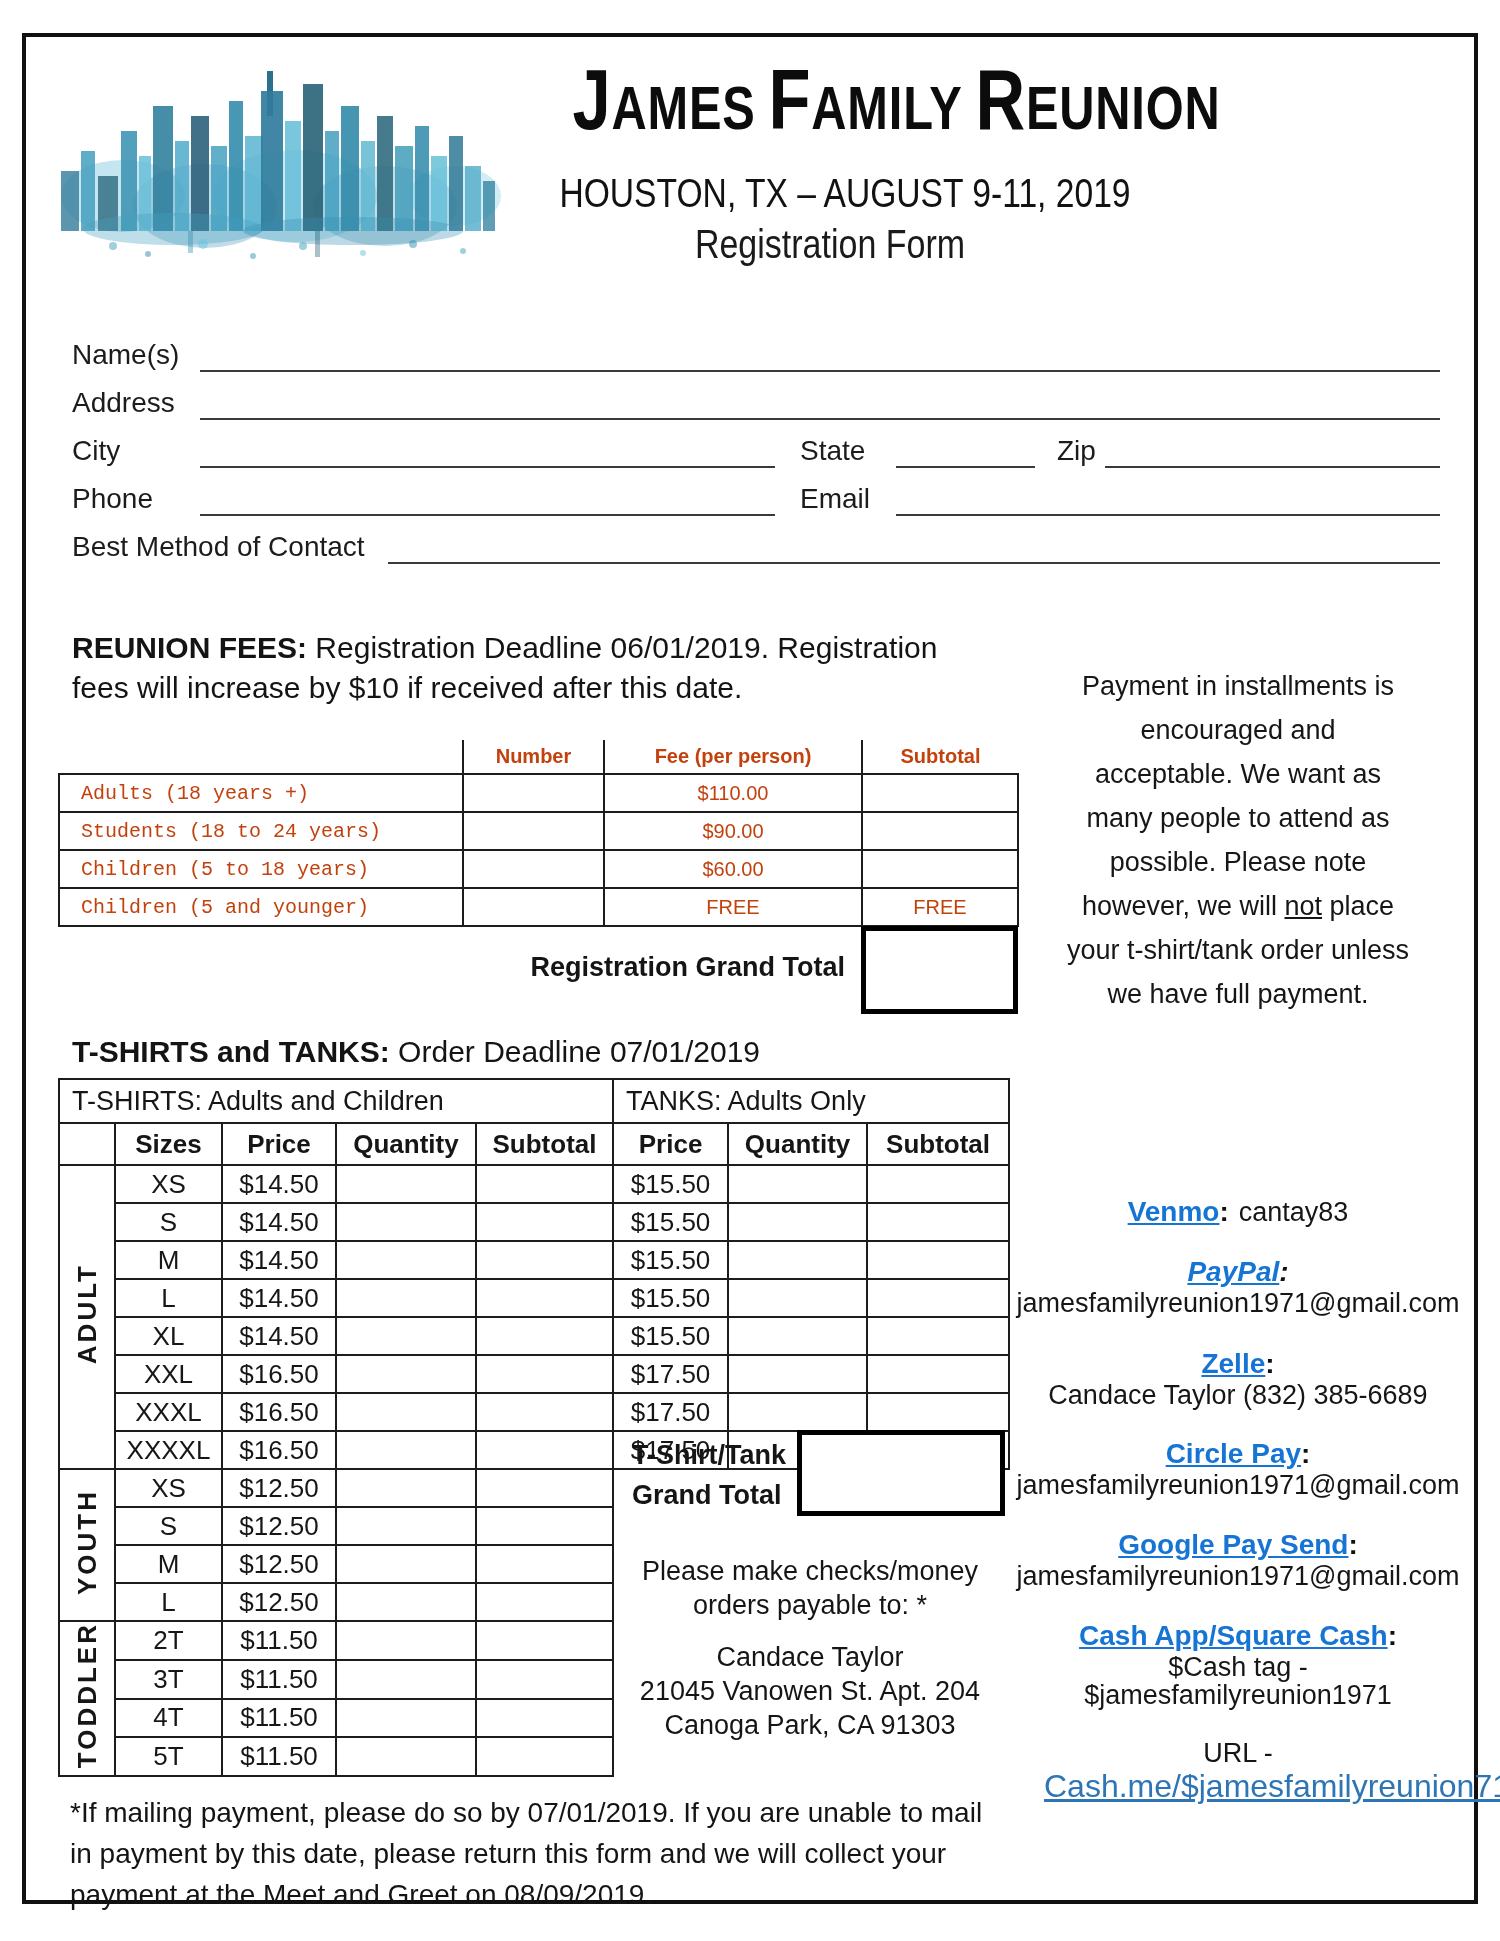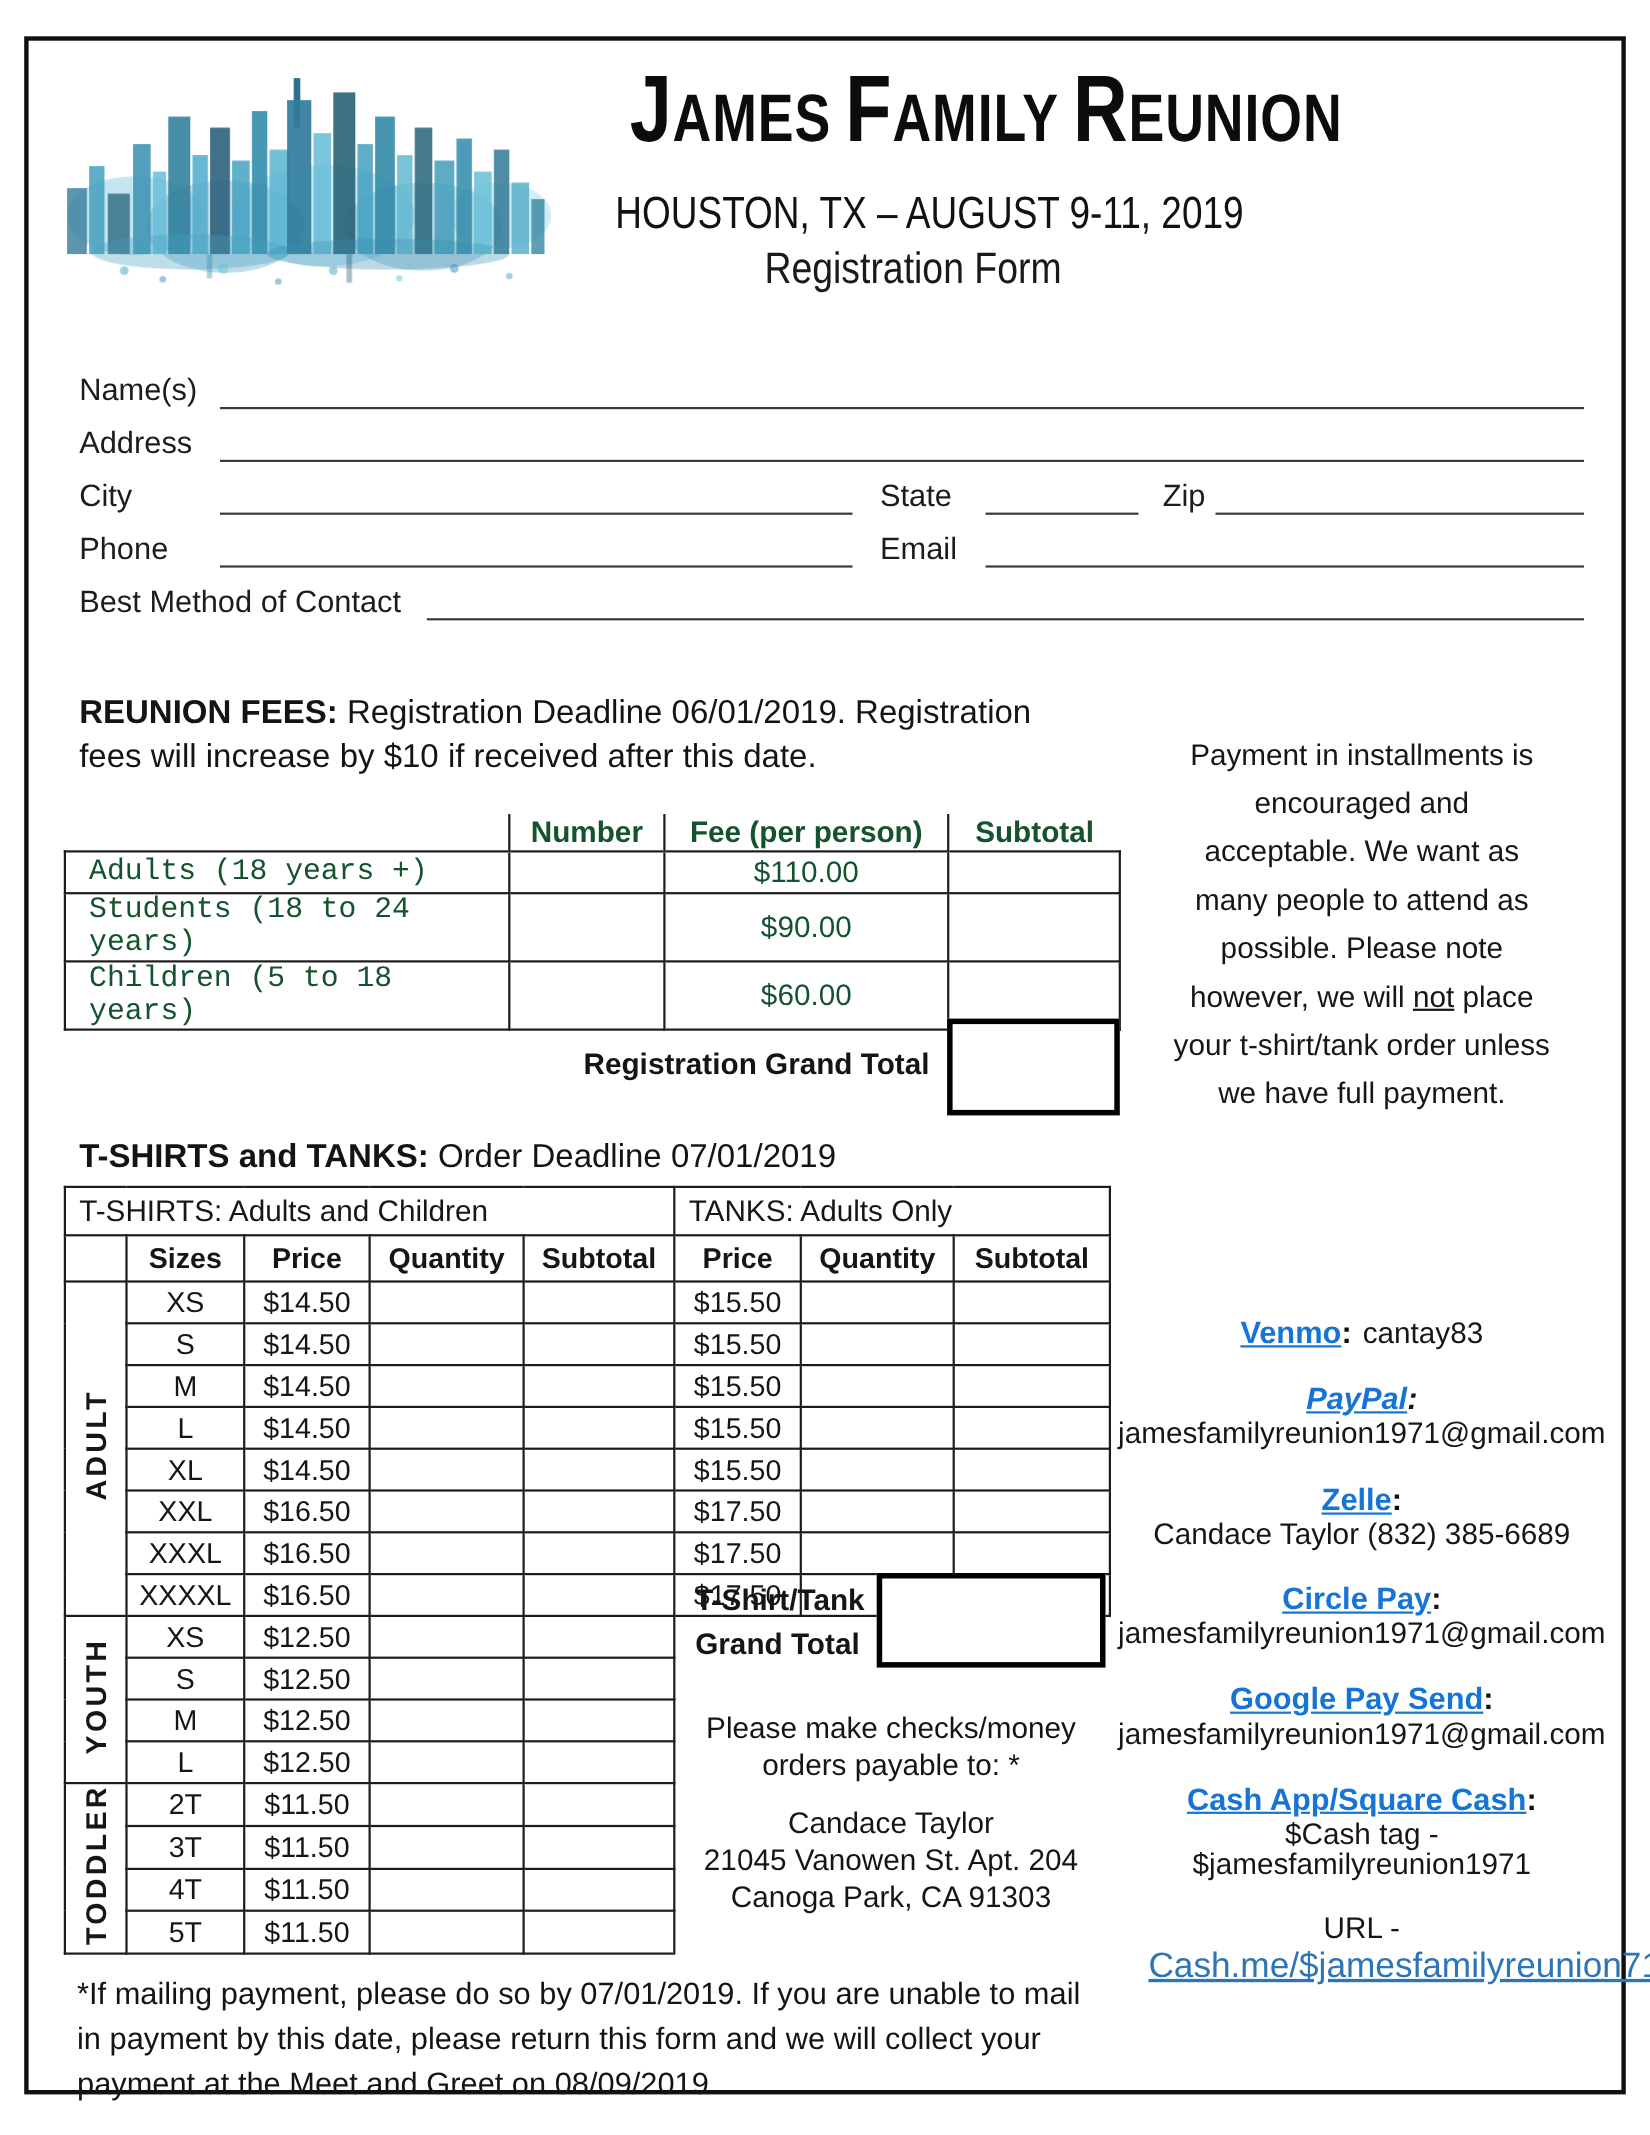--- a/index.html
+++ b/index.html
@@ -24,21 +24,21 @@
   
   .flabel{font-size:28px;color:#1c1c1c;white-space:nowrap;}
   .wline{border-bottom:2px solid #3a3a3a;height:0;}
 
   
   .sec-heading{font-size:30px;color:#141414;white-space:nowrap;line-height:40px;}
   .sec-heading b{font-weight:700;}
 
   
   table.fees{position:absolute;left:58px;top:740px;border-collapse:collapse;table-layout:fixed;width:959px;}
-  .fees td{padding:0;font-size:27px;color:#14532d;}
+  .fees td{padding:0;font-size:20px;color:#c2410c;}
   .fees tr.fh td{height:34px;font-weight:700;text-align:center;border:none;}
   .fees tr.fh td.bl{border-left:2px solid #1c1c1c;}
   .fees tbody td{border:2px solid #1c1c1c;height:38px;}
   .fees tbody td.lbl{text-align:left;padding-left:21px;font-family:Liberation Mono, monospace;}
   .fees tbody td.val{text-align:center;}
   .gt-box{border:5px solid #000;background:#fff;}
   .gt-label{font-weight:700;font-size:27px;text-align:right;white-space:nowrap;}
 
   
   table.tt{position:absolute;left:58px;top:1078px;border-collapse:collapse;table-layout:fixed;width:950px;}
@@ -176,20 +176,26 @@
       <td></td>
       <td class="val">$90.00</td>
       <td></td>
     </tr>
     <tr>
       <td class="lbl">Children (5 to 18 years)</td>
       <td></td>
       <td class="val">$60.00</td>
       <td></td>
     </tr>
+    <tr>
+      <td class="lbl">Children (5 and younger)</td>
+      <td></td>
+      <td class="val">FREE</td>
+      <td class="val">FREE</td>
+    </tr>
     </tbody>
   </table>
 
   <div class="abs gt-label" style="left:450px;top:952px;width:395px;">Registration Grand Total</div>
   <div class="abs gt-box" style="left:861px;top:926px;width:157px;height:88px;"></div>
 
   <div class="abs sec-heading" style="left:72px;top:1032px;">
     <b>T-SHIRTS and TANKS:</b><span> Order Deadline 07/01/2019</span>
   </div>
 

